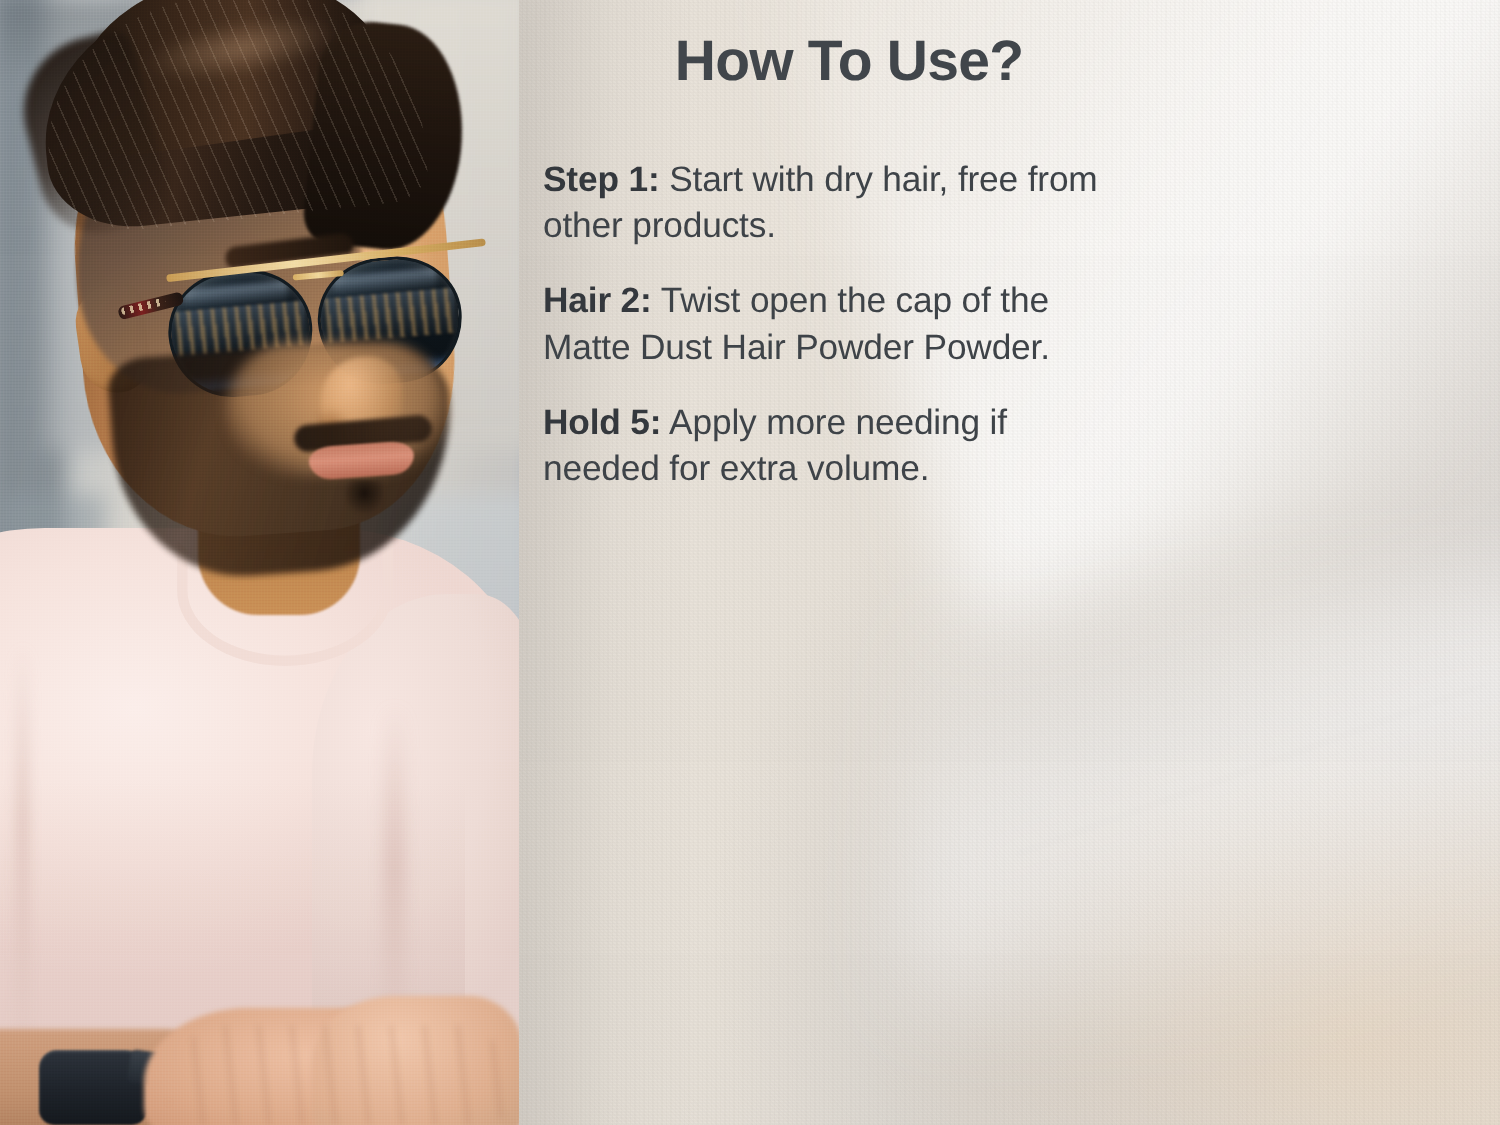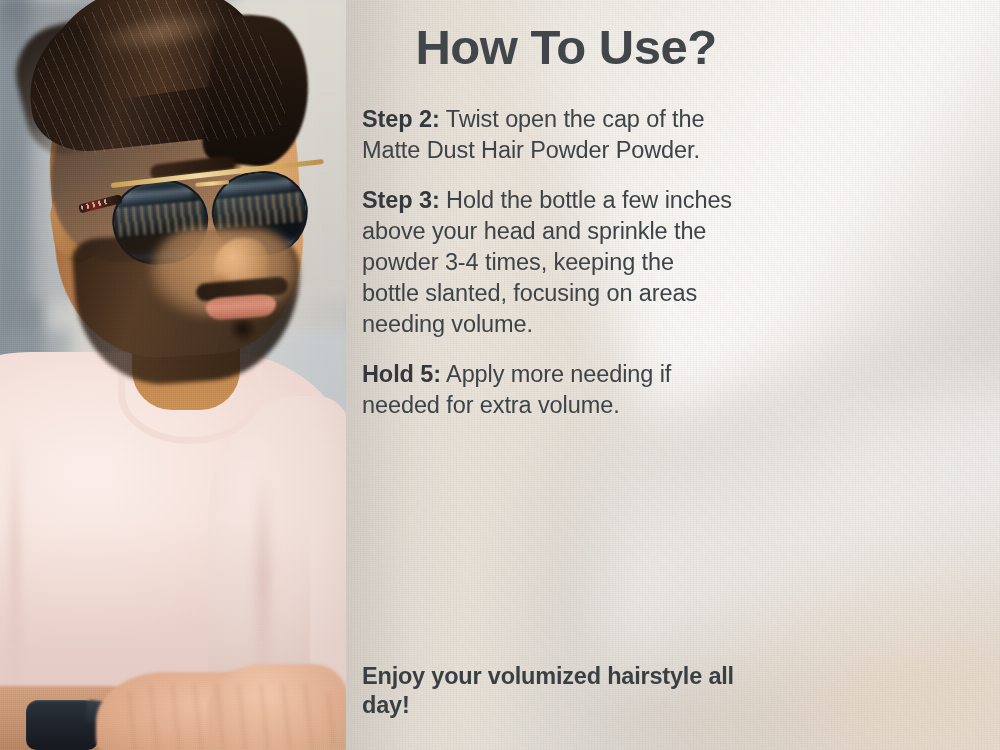--- a/index.html
+++ b/index.html
@@ -406,21 +406,21 @@
   .content {
     position: absolute;
     left: 362px; top: 0;
     width: 400px; height: 750px;
   }
   .title {
     position: absolute;
     left: 26px; top: 22px;
     width: 356px;
     text-align: center;
-    font-size: 49px;
+    font-size: 38px;
     font-weight: 700;
     letter-spacing: -0.5px;
     color: #41464b;
     line-height: 1.04;
     font-family: "Liberation Sans", sans-serif;
   }
   .steps {
     position: absolute;
     left: 0; top: 104px;
     width: 372px;
@@ -525,36 +525,35 @@
 
     <div class="photo-grain"></div>
   </div>
 
   <div class="content">
 
     <div class="title">How To Use?</div>
 
     <div class="steps">
 
-
       <div class="step">
-        <b>Step 2:</b>
+        <b>Step 1:</b>
+        <span>Start with dry hair, free from other products.</span>
+      </div>
+
+      <div class="step">
+        <b>Hair 2:</b>
         <span>Twist open the cap of the Matte Dust Hair Powder Powder.</span>
       </div>
 
-      <div class="step">
-        <b>Step 3:</b>
-        <span>Hold the bottle a few inches above your head and sprinkle the powder 3-4 times, keeping the bottle slanted, focusing on areas needing volume.</span>
-      </div>
 
 
       <div class="step">
         <b>Hold 5:</b>
         <span>Apply more needing if needed for extra volume.</span>
       </div>
 
     </div>
 
-    <div class="outro">Enjoy your volumized hairstyle all day!</div>
 
   </div>
 
 </div>
 
 </body></html>

